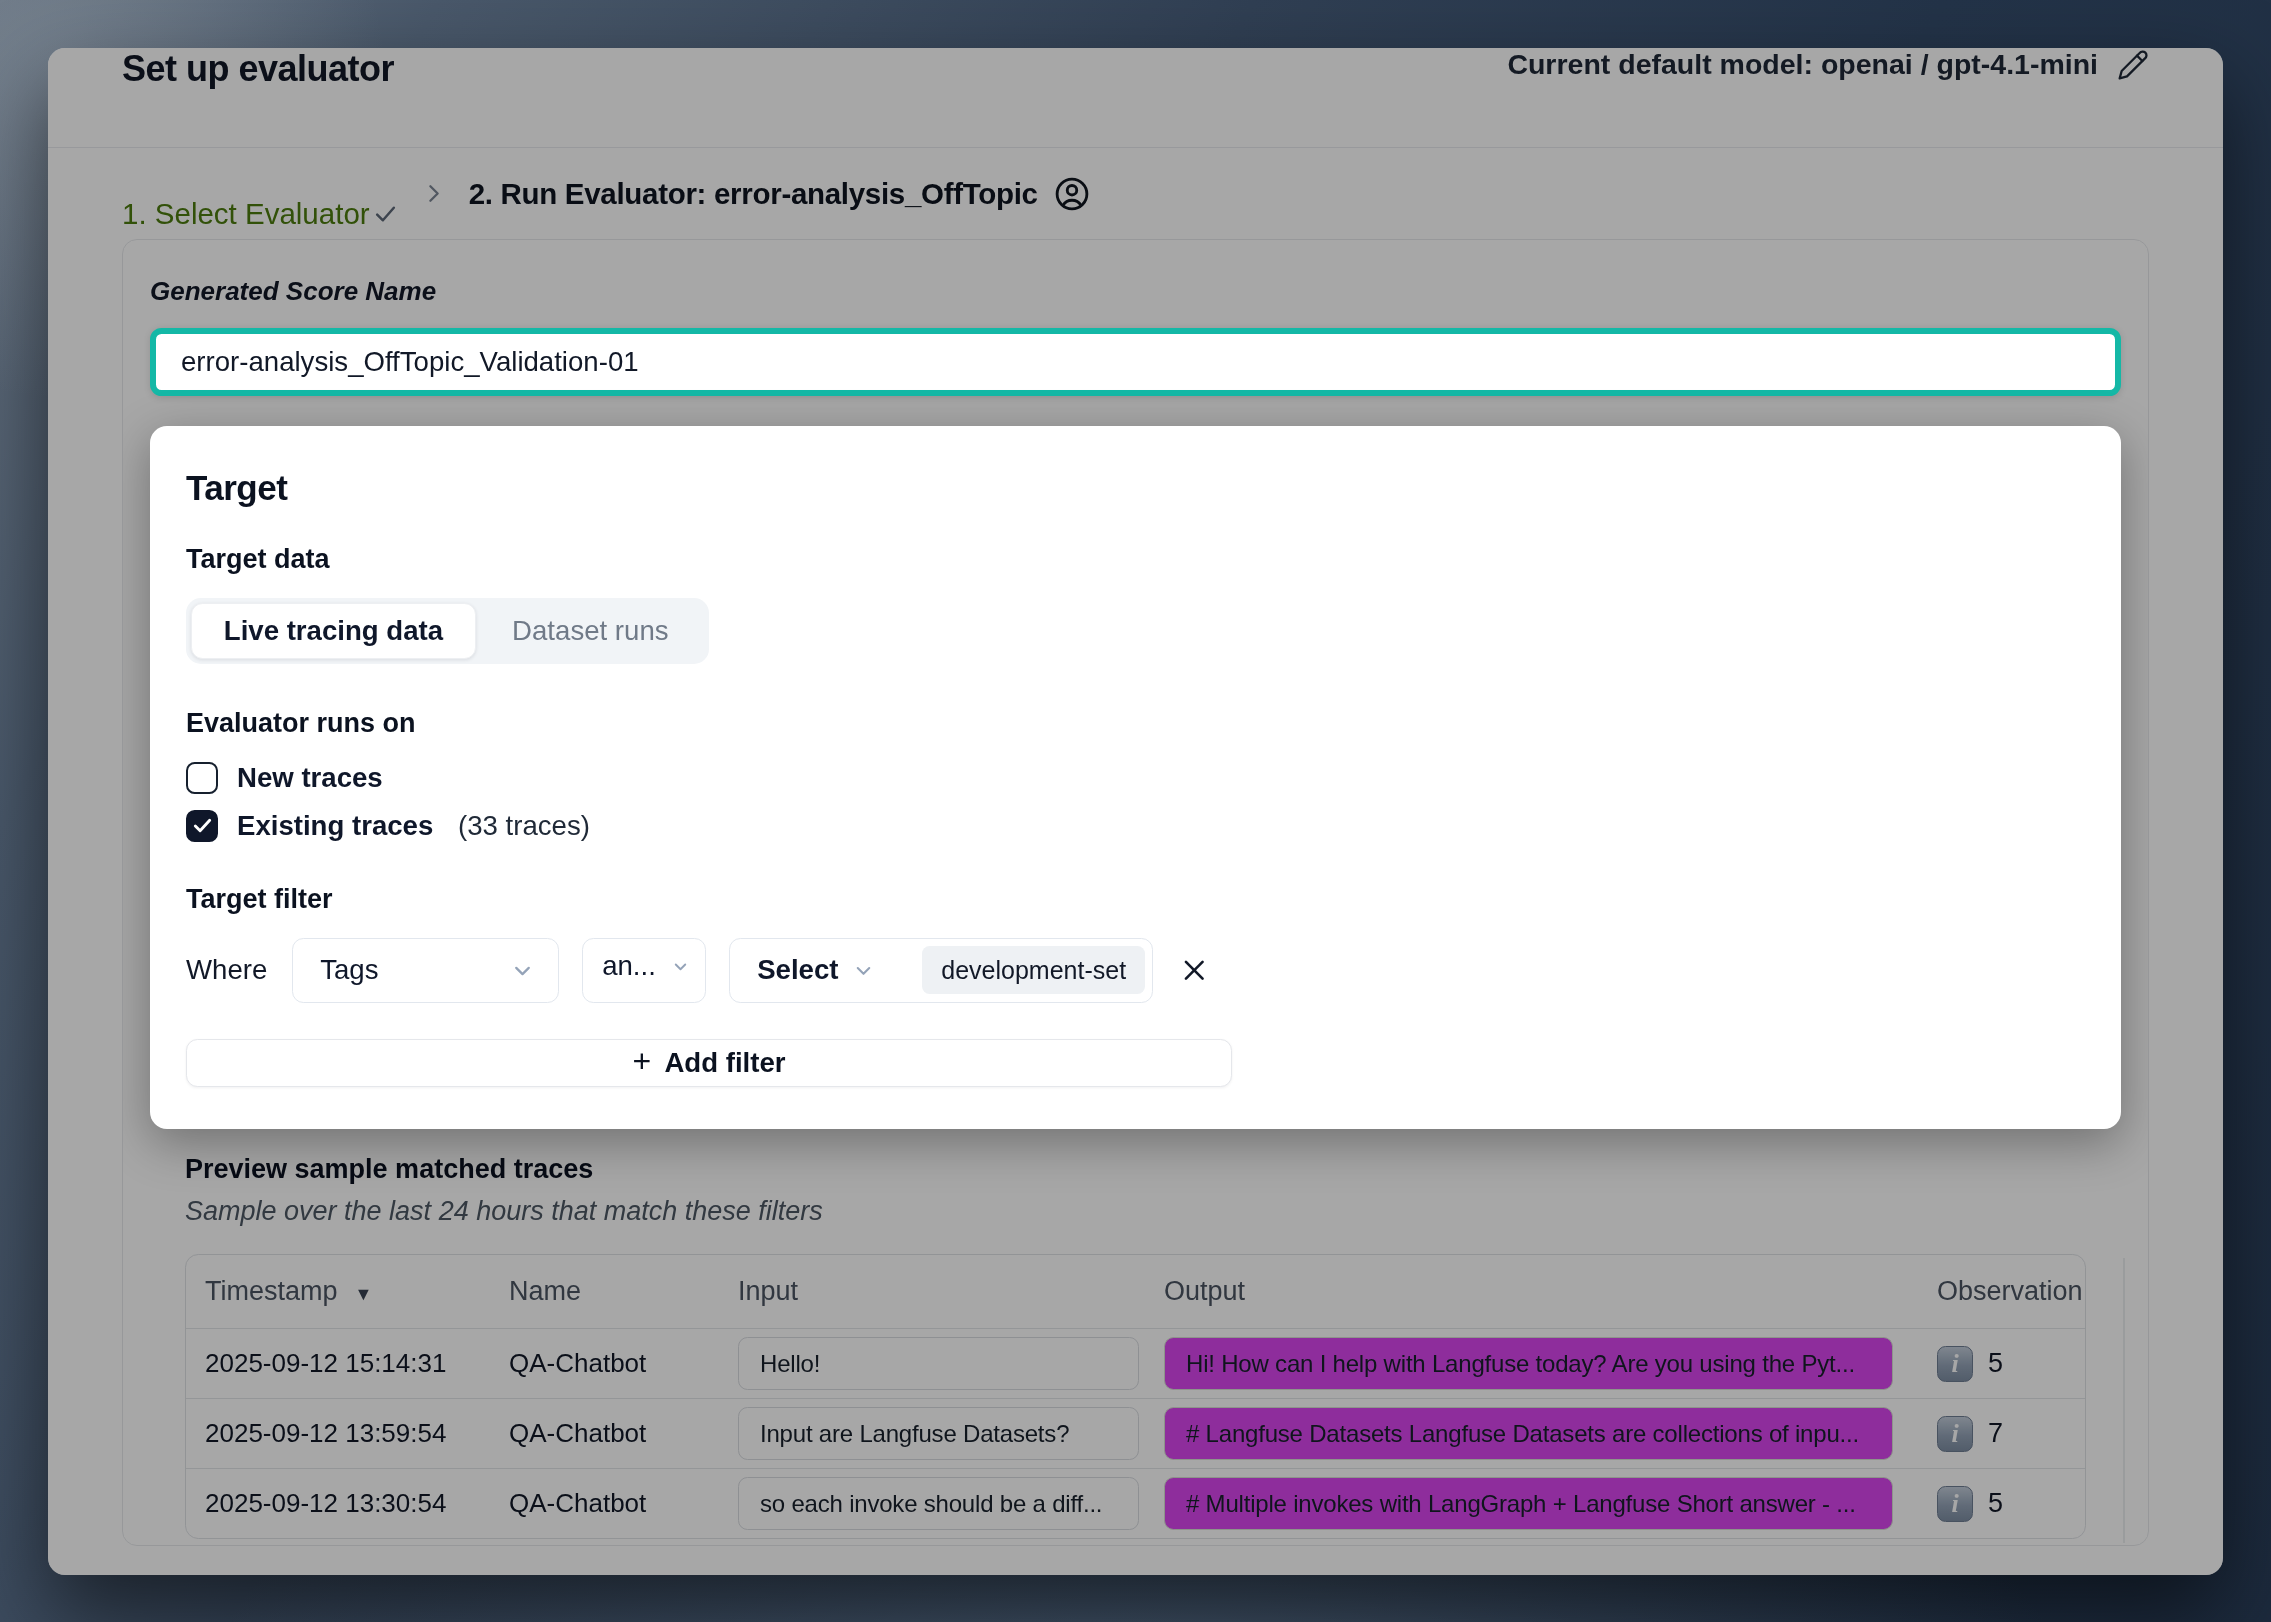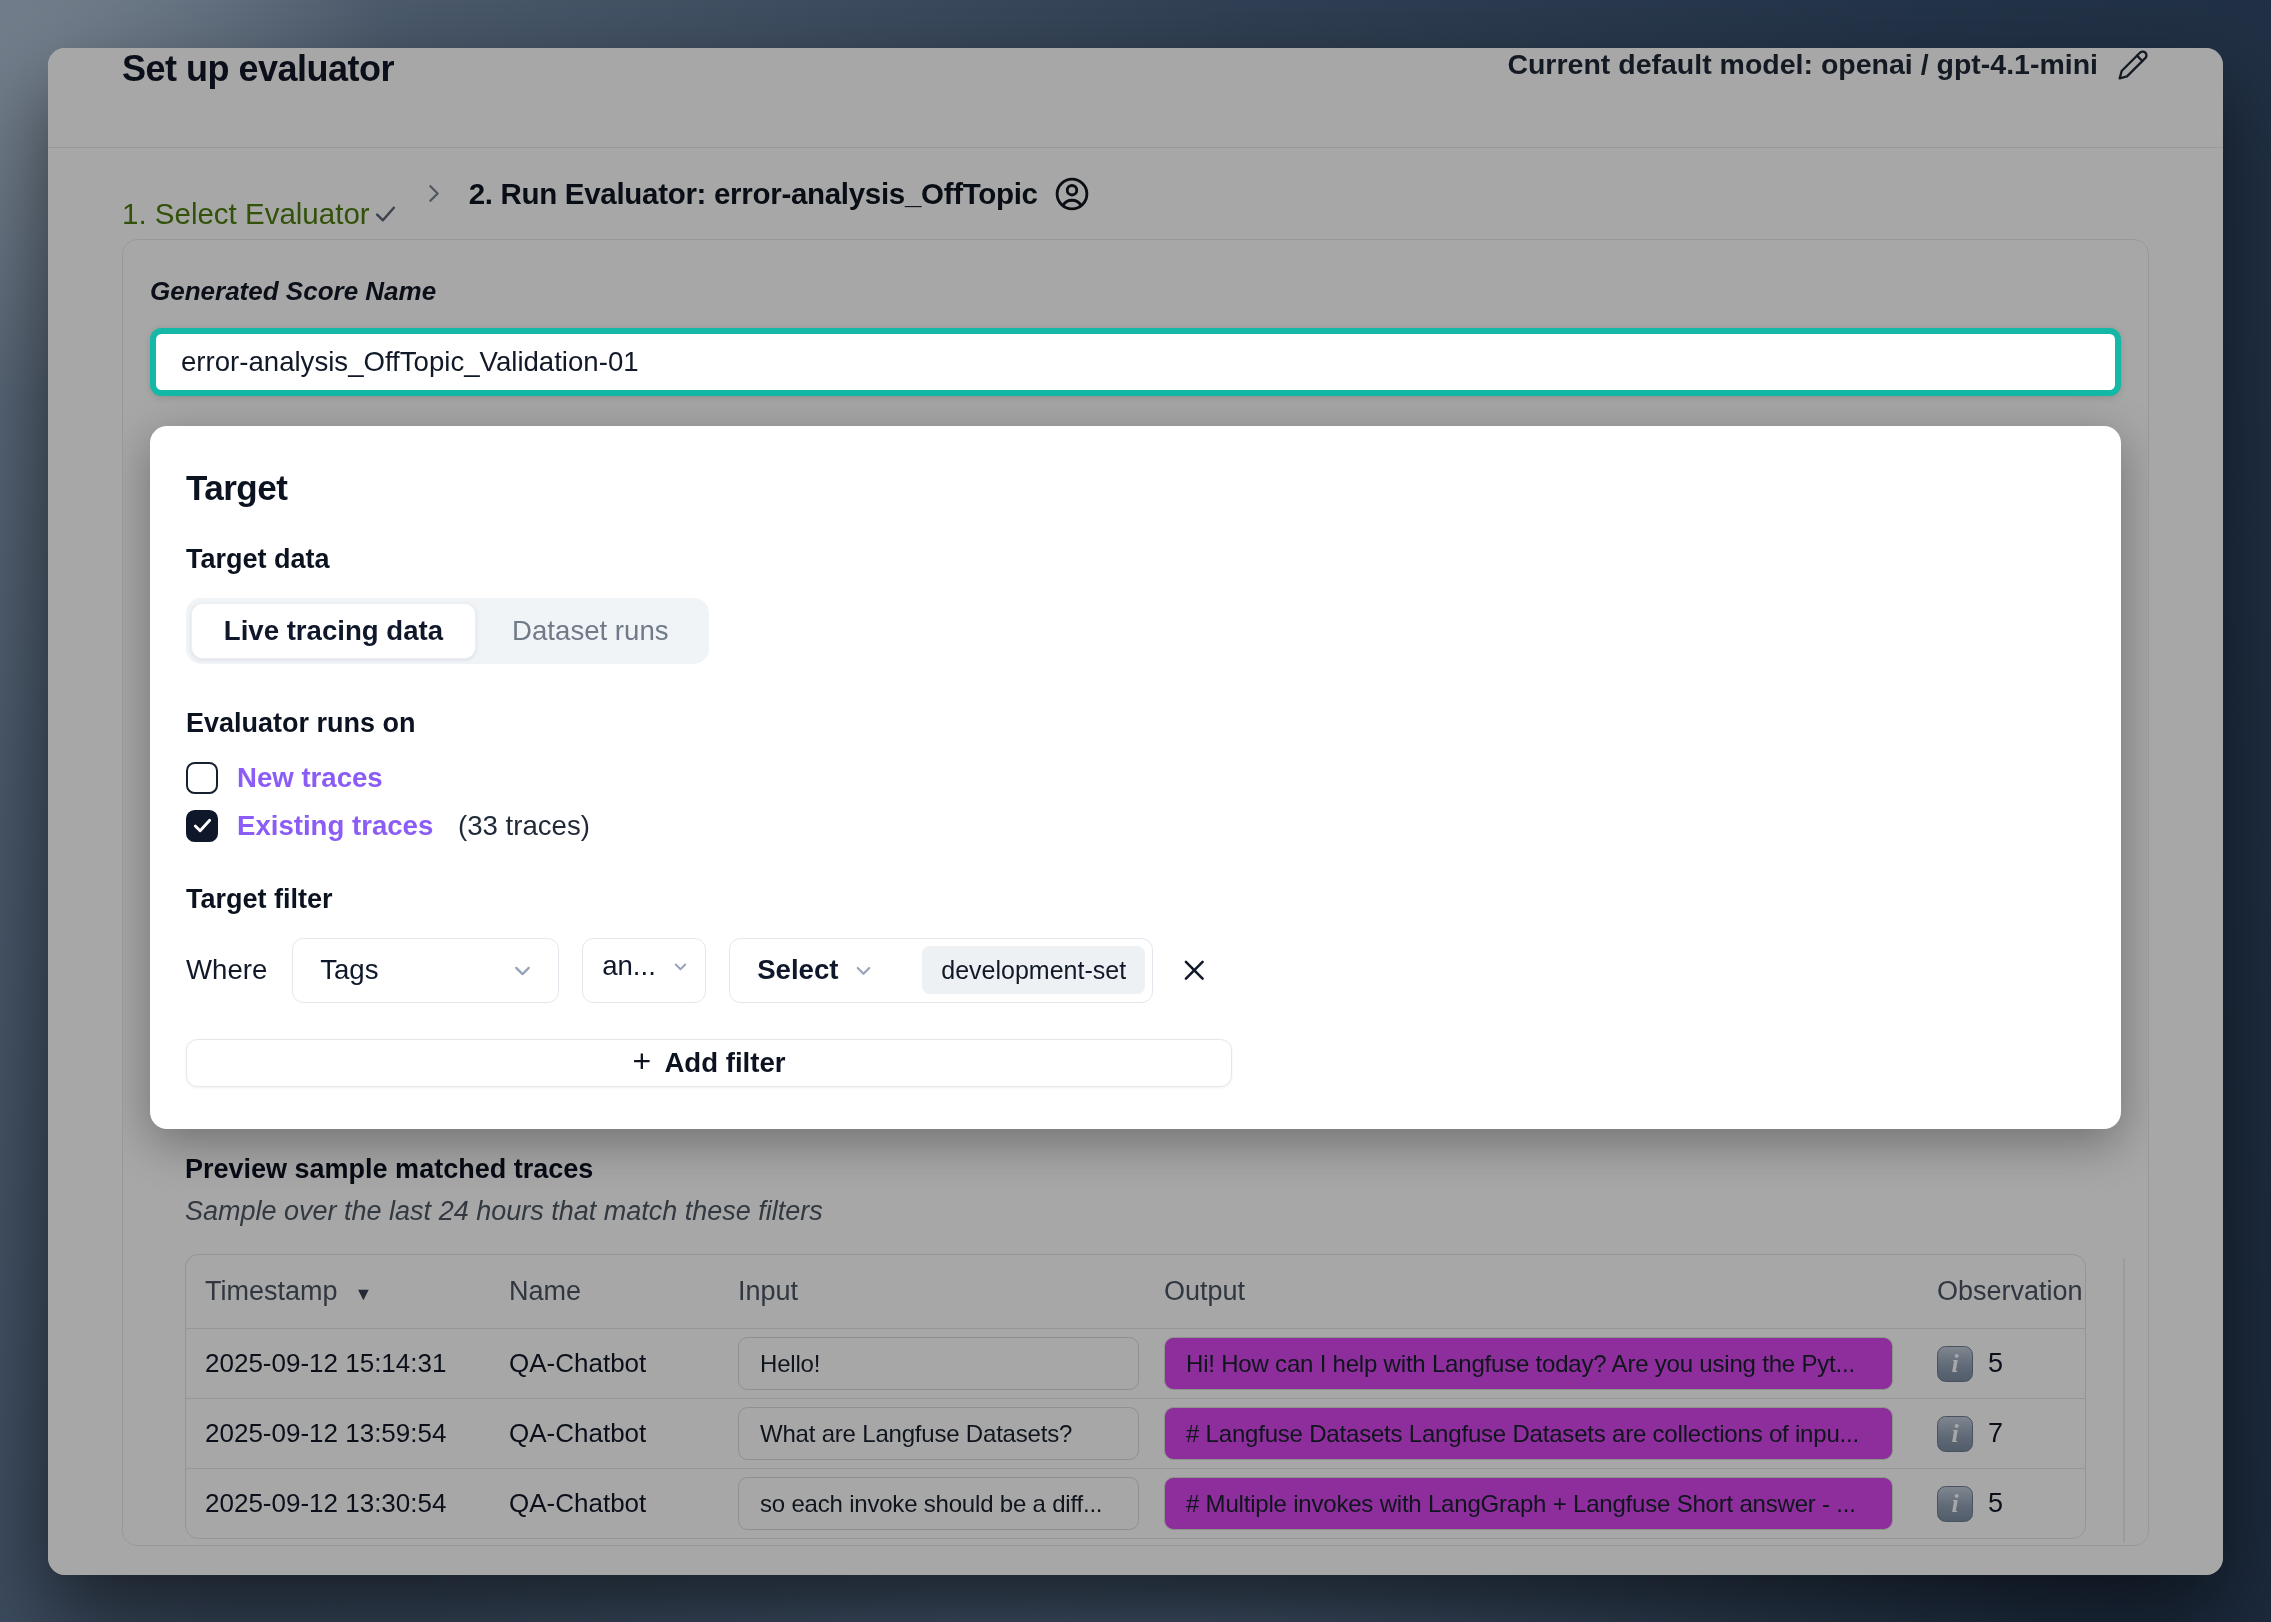--- a/index.html
+++ b/index.html
@@ -66,21 +66,21 @@
     background: #ffffff; border: 1px solid #edeff2; border-radius: 11.4px; padding: 0 32px;
     font-weight: 600; color: #0f172a; box-shadow: 0 1px 3.8px rgba(15,23,42,0.10);
   }
   .seg.inactive { padding: 0 36px; color: #707a88; }
   .check-row { display: flex; align-items: center; gap: 19px; margin-bottom: 16px; }
   .checkbox {
     width: 32px; height: 32px; border: 2.9px solid #16202e; border-radius: 8.6px;
     background: #fff; display: flex; align-items: center; justify-content: center; cursor: pointer; flex: none;
   }
   .checkbox.checked { background: #0f172a; border-color: #0f172a; }
-  .check-label { font-size: 27.6px; font-weight: 600; color: #8b5cf6; cursor: pointer; }
+  .check-label { font-size: 27.6px; font-weight: 600; color: #0f172a; cursor: pointer; }
   .check-suffix { font-size: 27.6px; font-weight: 500; color: #1f2937; margin-left: 5.7px; }
   .filter-label { margin-top: 42px; }
   .filter-row { display: flex; align-items: center; gap: 23px; height: 65px; margin-bottom: 36px; }
   .where-text { font-size: 27.6px; color: #111827; margin-right: 1.9px; }
   .select {
     display: flex; align-items: center; justify-content: space-between; height: 65px;
     background: #fff; border: 1px solid #e2e7ee; border-radius: 11.4px; cursor: pointer;
   }
   .select-col { width: 267px; padding: 0 23px 0 27px; }
   .select-op { width: 124px; padding: 0 15px 8px 19px; }
@@ -284,21 +284,21 @@
           <div class="obs-cell">
             <span class="badge-i">i</span>
             <span class="obs-count">5</span>
           </div>
         </div>
 
         <div class="t-row t-body-row">
           <div class="t-cell">2025-09-12 13:59:54</div>
           <div class="t-cell">QA-Chatbot</div>
           <div class="t-cell pad24">
-            <div class="cell-pill pill-input">What are Langfuse Datasets?</div>
+            <div class="cell-pill pill-input">Input are Langfuse Datasets?</div>
           </div>
           <div class="t-cell pad24">
             <div class="cell-pill pill-output"># Langfuse Datasets Langfuse Datasets are collections of inpu...</div>
           </div>
           <div class="obs-cell">
             <span class="badge-i">i</span>
             <span class="obs-count">7</span>
           </div>
         </div>
 

